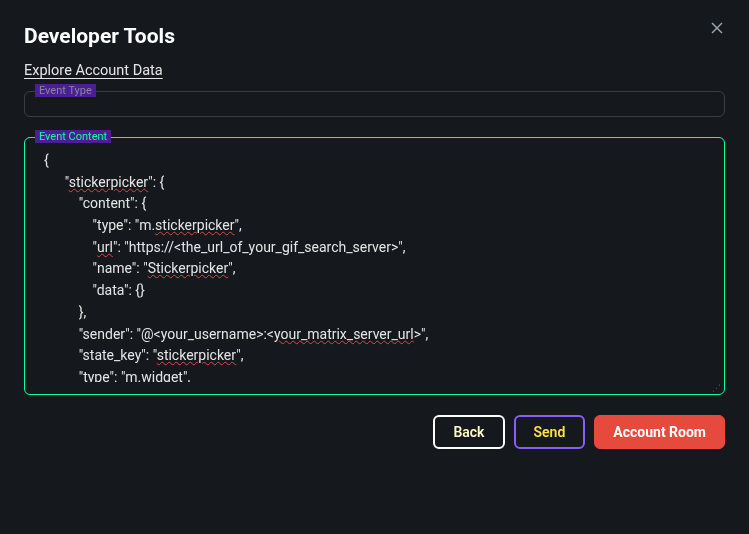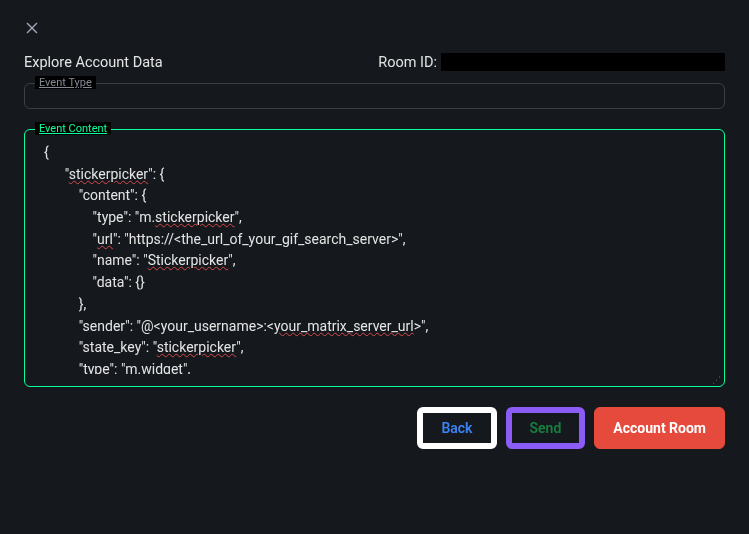--- a/index.html
+++ b/index.html
@@ -46,20 +46,21 @@
     
     .subheader {
       display: flex;
       justify-content: space-between;
       align-items: baseline;
       margin-bottom: 12px;
       font-size: 14.5px;
     }
     
     .explore-link {
+      text-decoration: underline;
       text-underline-offset: 3px;
       cursor: pointer;
       color: #e5e5e5;
       text-align: center;
     }
     
     .room-id-group {
       display: flex;
       align-items: center;
       gap: 4px;
@@ -85,25 +86,24 @@
     }
     
     .fieldset.active {
       border-color: #0dff9b;
     }
     
     .legend {
       position: absolute;
       top: -8px;
       left: 10px;
-      background: #000000;
+      background: #4c1d95;
       padding: 0 4px;
       font-size: 11px;
       color: #838a94;
-      text-decoration: underline;
     }
     
     .fieldset.active .legend {
       color: #0dff9b;
     }
     
     .event-type-input {
       background: transparent;
       border: none;
       color: #e5e5e5;
@@ -133,27 +133,27 @@
       padding: 7px 18px;
       border-radius: 6px;
       font-size: 14px;
       font-weight: 600;
       cursor: pointer;
       background: transparent;
       font-family: inherit;
     }
     
     .btn-back {
-      color: #3b82f6;
-      border: 6px solid #ffffff;
+      color: #fef9c3;
+      border: 2px solid #ffffff;
     }
     
     .btn-send {
-      color: #15803d;
-      border: 6px solid #8b5cf6;
+      color: #fde047;
+      border: 2px solid #8b5cf6;
     }
     
     .btn-account {
       background: #e64a3c;
       color: #ffffff;
       border: 1px solid #e64a3c;
       font-weight: 700;
     }
     
     .spellcheck-underline {
@@ -184,34 +184,31 @@
     
     .content-display::-webkit-scrollbar-thumb {
       background: #42474f;
       border-radius: 4px;
     }
   </style>
 </head>
 <body>
 
 <div class="header">
+  <h1 class="title">Developer Tools</h1>
   <button class="close-btn">
     <svg viewBox="0 0 16 16" fill="none" stroke="currentColor" stroke-width="1.5">
       <line x1="3" y1="3" x2="13" y2="13"></line>
       <line x1="13" y1="3" x2="3" y2="13"></line>
     </svg>
   </button>
 </div>
 
 <div class="subheader">
   <span class="explore-link">Explore Account Data</span>
-  <span class="room-id-group">
-    <span class="room-id-label">Room ID:</span>
-    <span class="room-id-value"></span>
-  </span>
 </div>
 
 <div class="fieldset">
   <span class="legend">Event Type</span>
 </div>
 
 <div class="fieldset active">
   <span class="legend">Event Content</span>
   <div class="content-display" id="content-display">  {
         "<span class="spellcheck-underline">stickerpicker</span>": {

